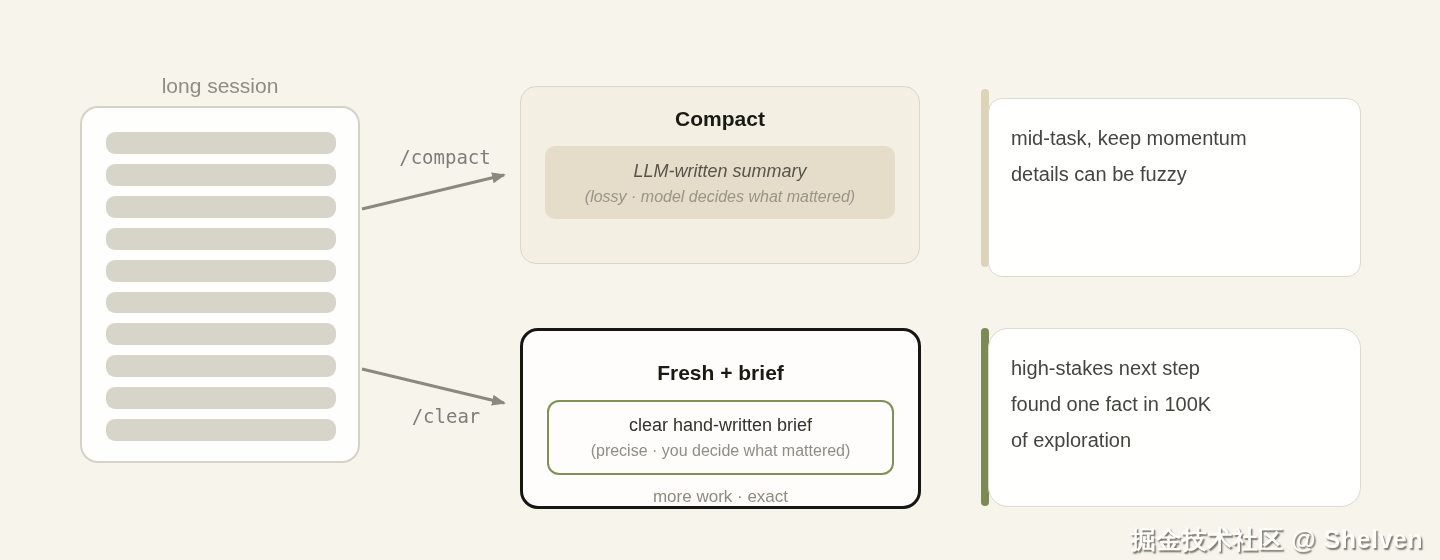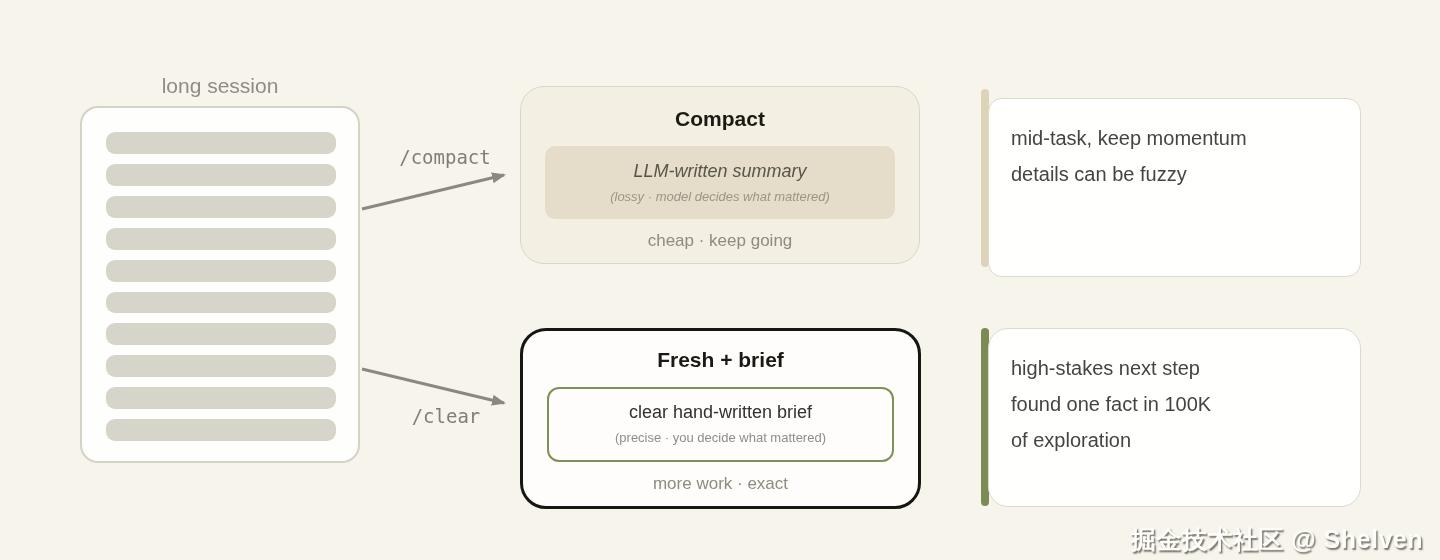--- a/index.html
+++ b/index.html
@@ -31,38 +31,38 @@
     position: absolute; width: 130px; text-align: center;
     font-family: "DejaVu Sans Mono", "Liberation Mono", monospace;
     font-size: 19px; color: #7f7d75;
   }
   .cmd-compact { left: 380px; top: 138px; }
   .cmd-clear { left: 381px; top: 397px; }
 
   
   .opt-box {
     position: absolute; left: 520px; width: 400px; height: 178px;
-    box-sizing: border-box; border-radius: 24px; text-align: center;
+    box-sizing: border-box; border-radius: 16px; text-align: center;
   }
   .opt-compact {
     top: 78px; background: #f3efe2; border: 1.5px solid #dad7c7; padding-top: 19px;
   }
   .opt-fresh {
     top: 320px; background: #fefdfb; border: 3.5px solid #161612;
-    border-radius: 26px; height: 181px; width: 401px; padding-top: 16px;
+    border-radius: 18px; height: 181px; width: 401px; padding-top: 29px;
   }
   .box-title { font-size: 21px; font-weight: bold; color: #1a1a14; line-height: 26px; }
   .chip {
     margin: 14px 24px 0 24px; border-radius: 10px; padding: 12px 8px;
   }
   .chip-tan { background: #e5ddc9; }
   .chip-green { background: #fefdfb; border: 2px solid #7f9156; border-radius: 12px; padding: 10px 8px 12px 8px; }
   .chip-main { font-size: 18px; color: #57544a; line-height: 26px; }
   .chip-green .chip-main { color: #32322c; }
-  .chip-note { font-size: 13px; color: #9b9585; line-height: 21px; margin-top: 2px; }
+  .chip-note { font-size: 16px; color: #9b9585; line-height: 21px; margin-top: 2px; }
   .chip-green .chip-note { color: #8e8e86; }
   .box-footer { margin-top: 12px; font-size: 17px; color: #8f8b7e; }
 
   
   .note-accent { position: absolute; left: 981px; width: 8px; height: 178px; border-radius: 4px; }
   .note-accent-1 { top: 81px; }
   .note-accent-2 { top: 320px; }
   .note-card {
     position: absolute; left: 988px; width: 373px; height: 179px;
     box-sizing: border-box;
@@ -112,21 +112,20 @@
   </svg>
   <div class="cmd-label cmd-compact">/compact</div>
   <div class="cmd-label cmd-clear">/clear</div>
 
   <div class="opt-box opt-compact">
     <div class="box-title">Compact</div>
     <div class="chip chip-tan" style="background: rgb(229, 221, 201); font-style: italic;">
       <div class="chip-main">LLM-written summary</div>
       <div class="chip-note">(lossy · model decides what mattered)</div>
     </div>
-    <div class="box-footer">cheap · keep going</div>
   </div>
 
   <div class="opt-box opt-fresh">
     <div class="box-title">Fresh + brief</div>
     <div class="chip chip-green" style="border-color: rgb(127, 145, 86);">
       <div class="chip-main">clear hand-written brief</div>
       <div class="chip-note">(precise · you decide what mattered)</div>
     </div>
     <div class="box-footer">more work · exact</div>
   </div>

